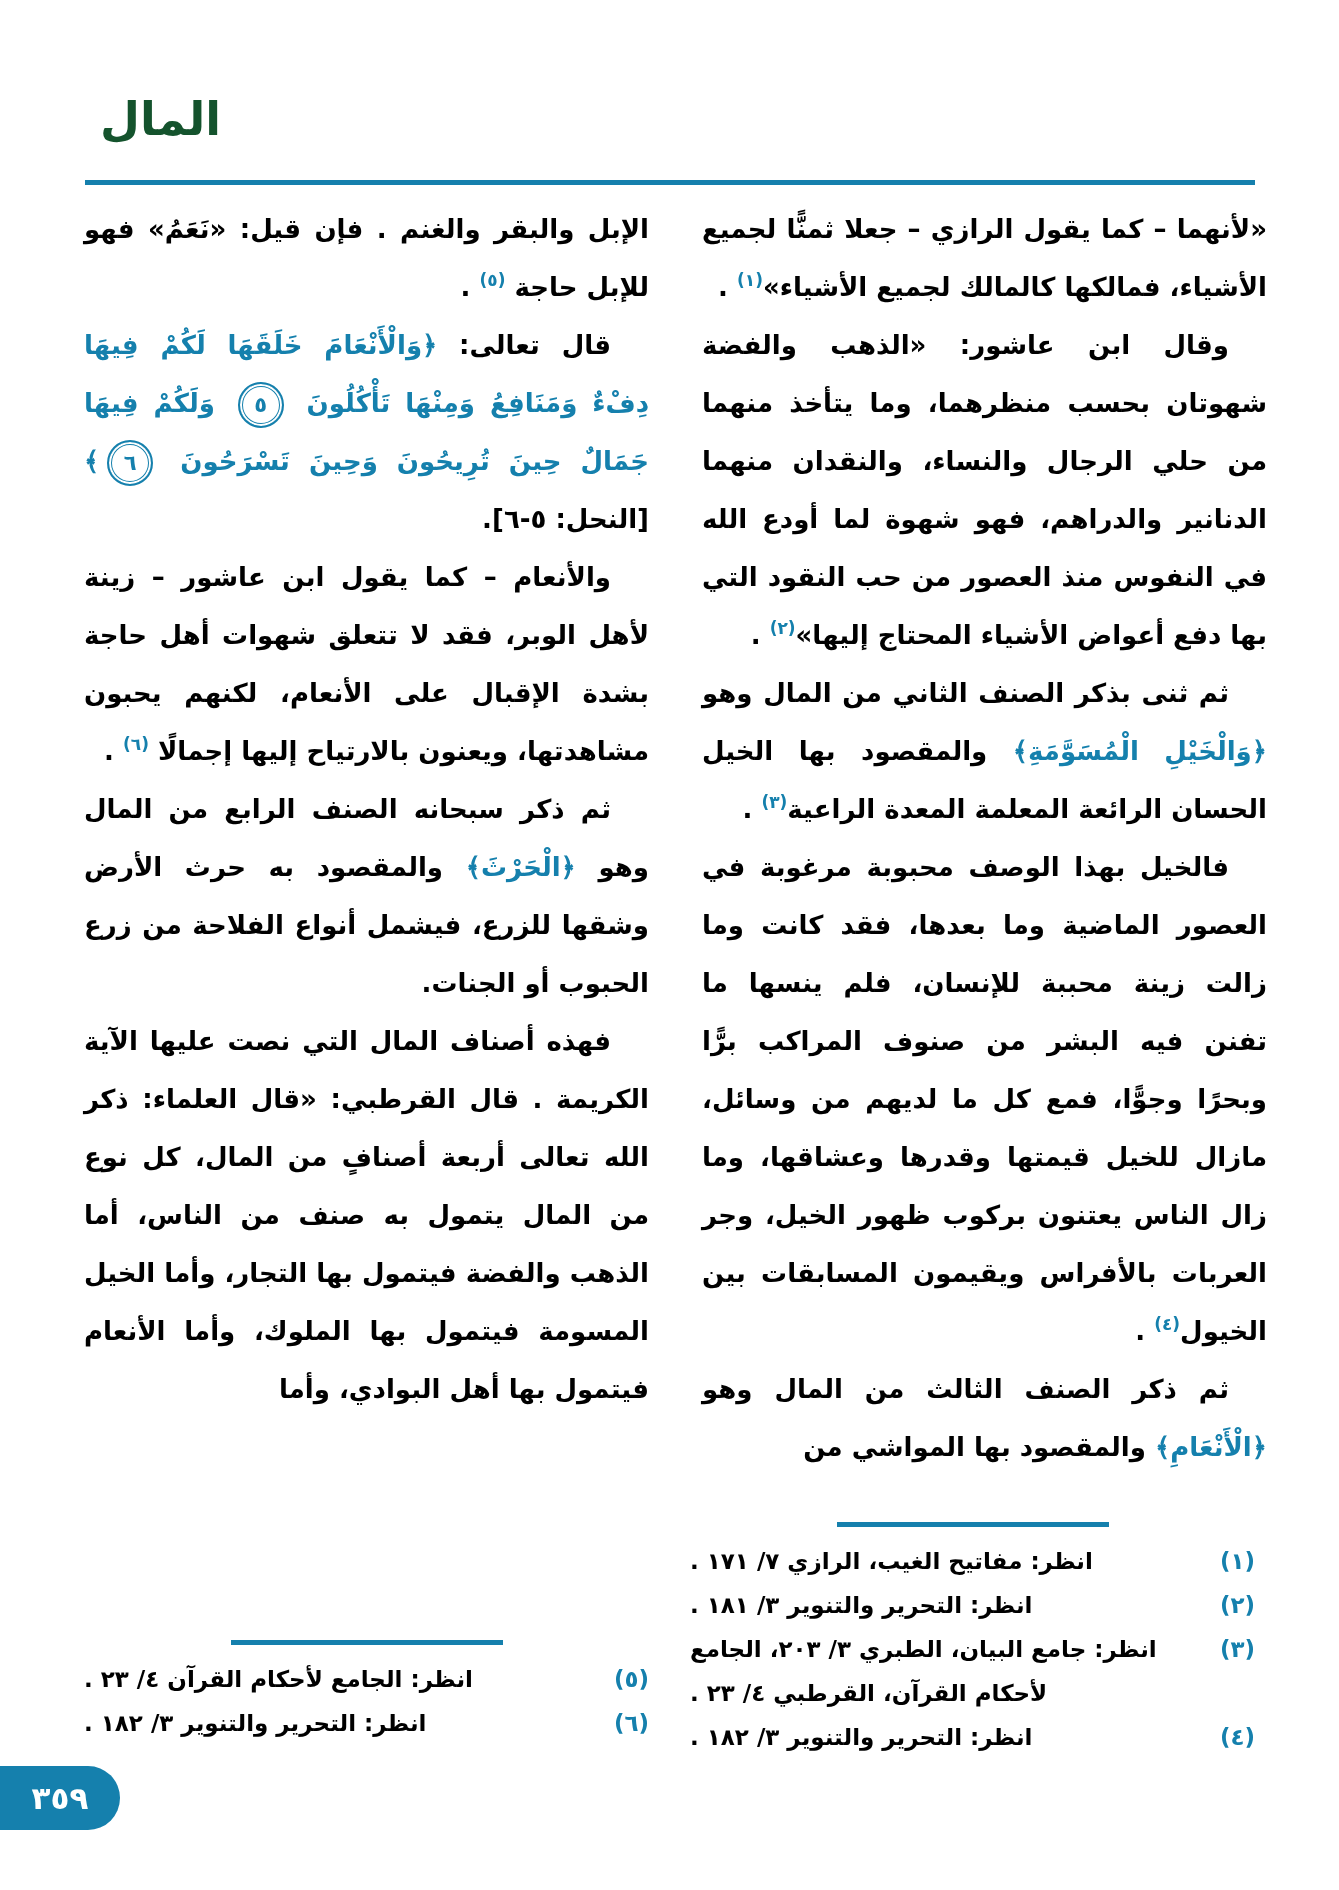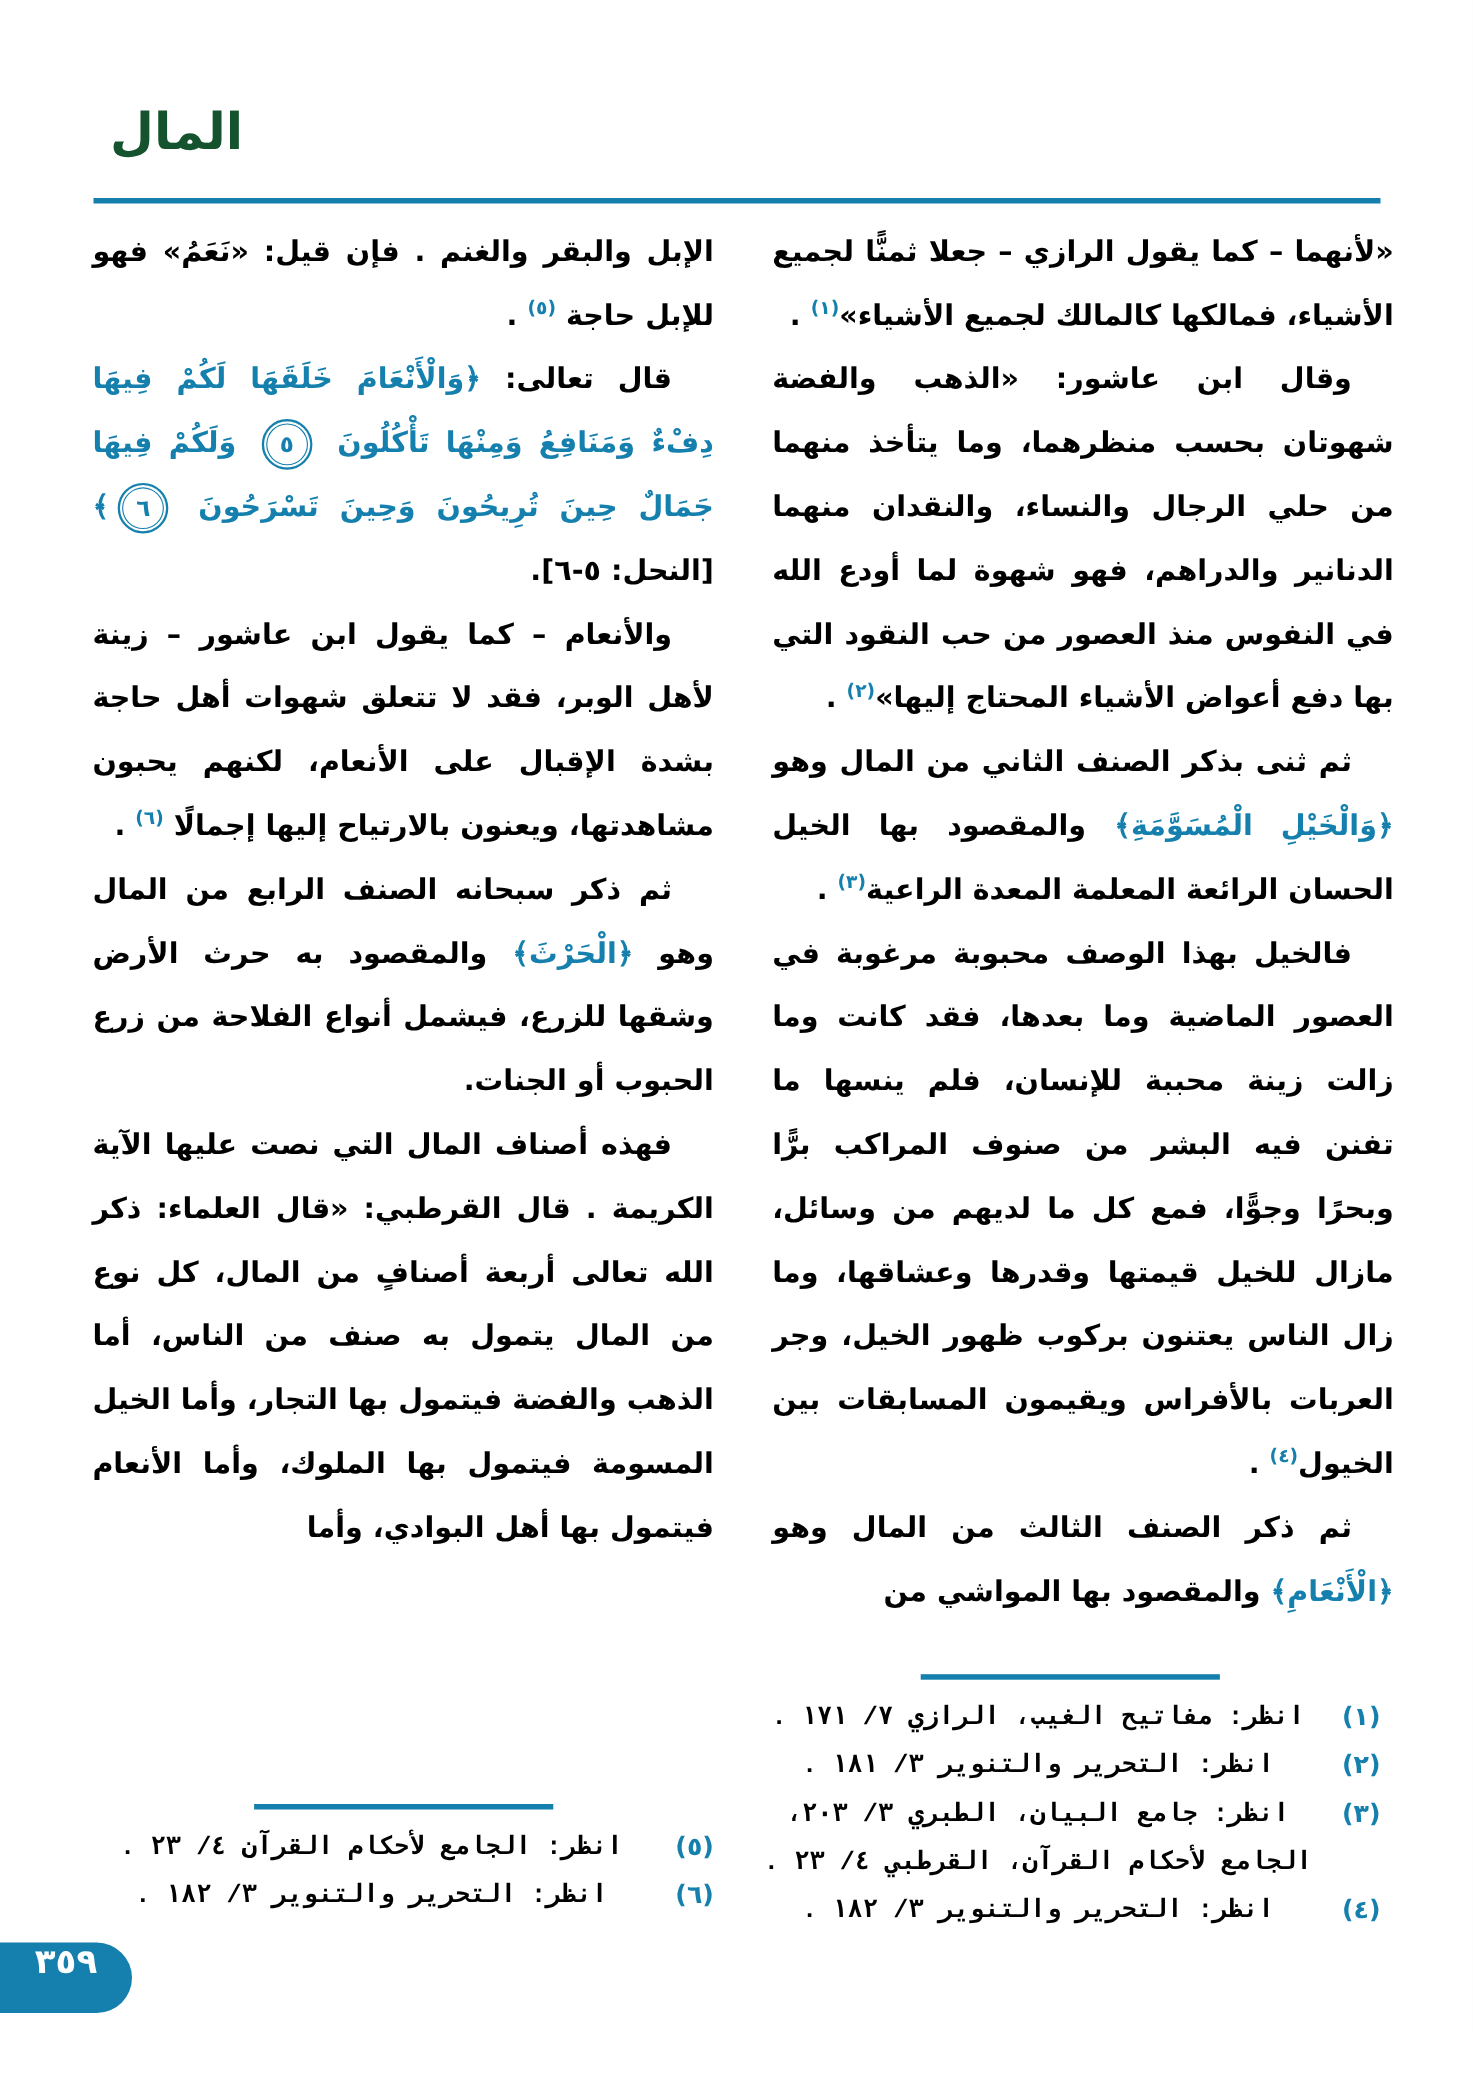--- a/index.html
+++ b/index.html
@@ -36,26 +36,26 @@
     text-indent:0;
   }
   
   .fn-block{ position:absolute; width:565px; }
   .fn-right{ left:690px; top:1522px; }
   .fn-left{ left:84px; top:1640px; }
   .fn-rule{ width:272px; height:5px; background:#1580ad; margin:0 auto 12px auto; }
   .fn-list{ direction:rtl; font-size:23px; line-height:44px; font-weight:bold; color:#000; }
   .fn-item{ display:flex; }
   .fn-num{ color:#1580ad; min-width:58px; flex:0 0 58px; }
-  .fn-text{ flex:1; text-align:center;font-family:Liberation Mono, monospace; }
+  .fn-text{ flex:1; text-align:left; }
   
   .page-badge{
     position:absolute; left:0; top:1766px; width:120px; height:64px;
     background:#1580ad; border-radius:0 36px 36px 0;
-    display:flex; align-items:flex-start; justify-content:center;
+    display:flex; align-items:center; justify-content:center;
     color:#ffffff; font-size:31px; font-weight:bold;
   }
   .website{
     position:absolute; left:155px; top:1780px;
     color:#1580ad; font-size:31px; font-weight:bold; letter-spacing:1px;
     direction:ltr;
   }
 </style>
 </head>
 <body>

